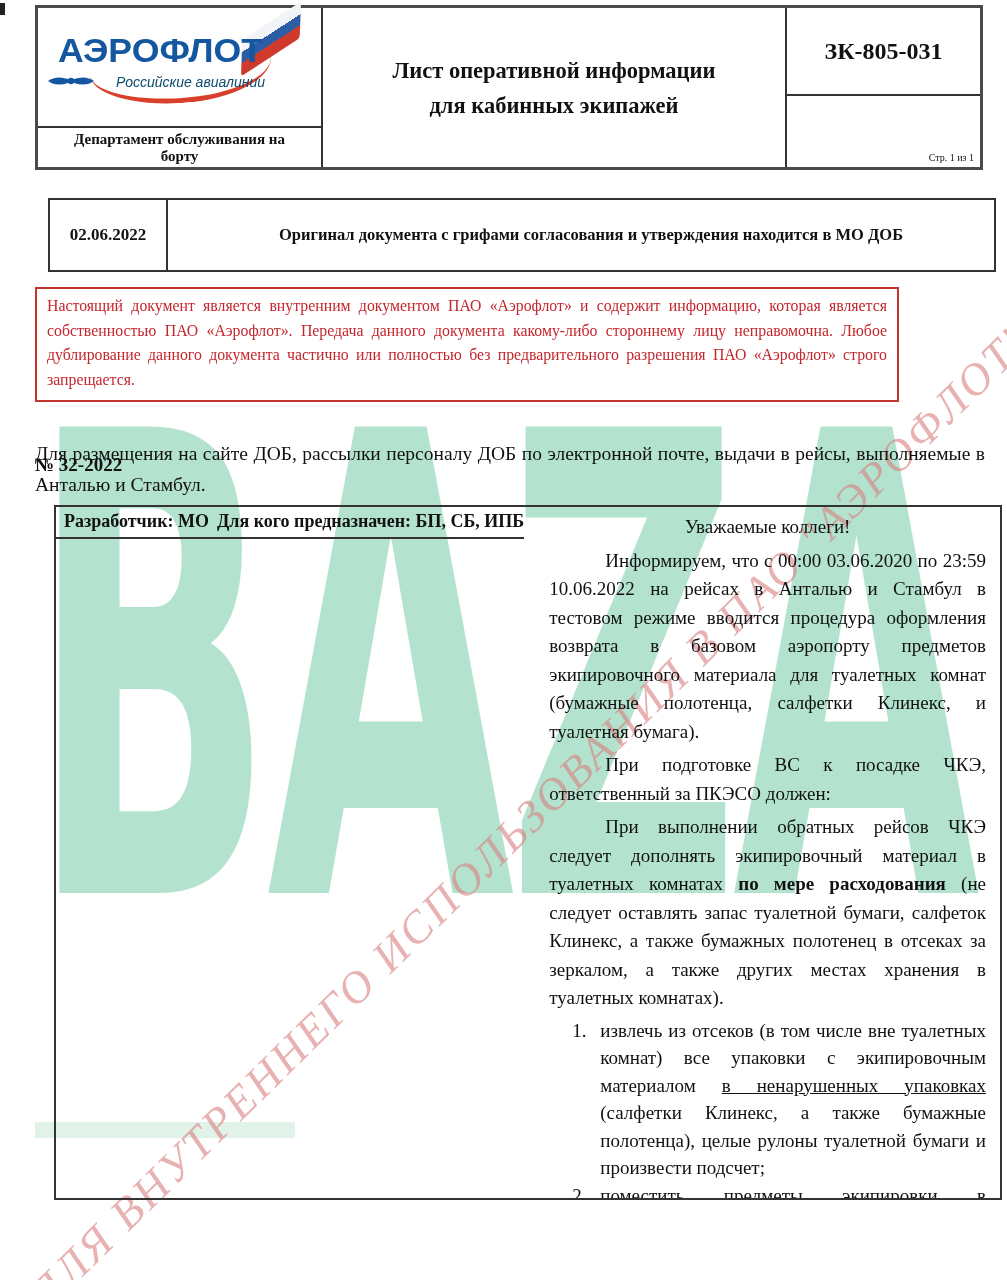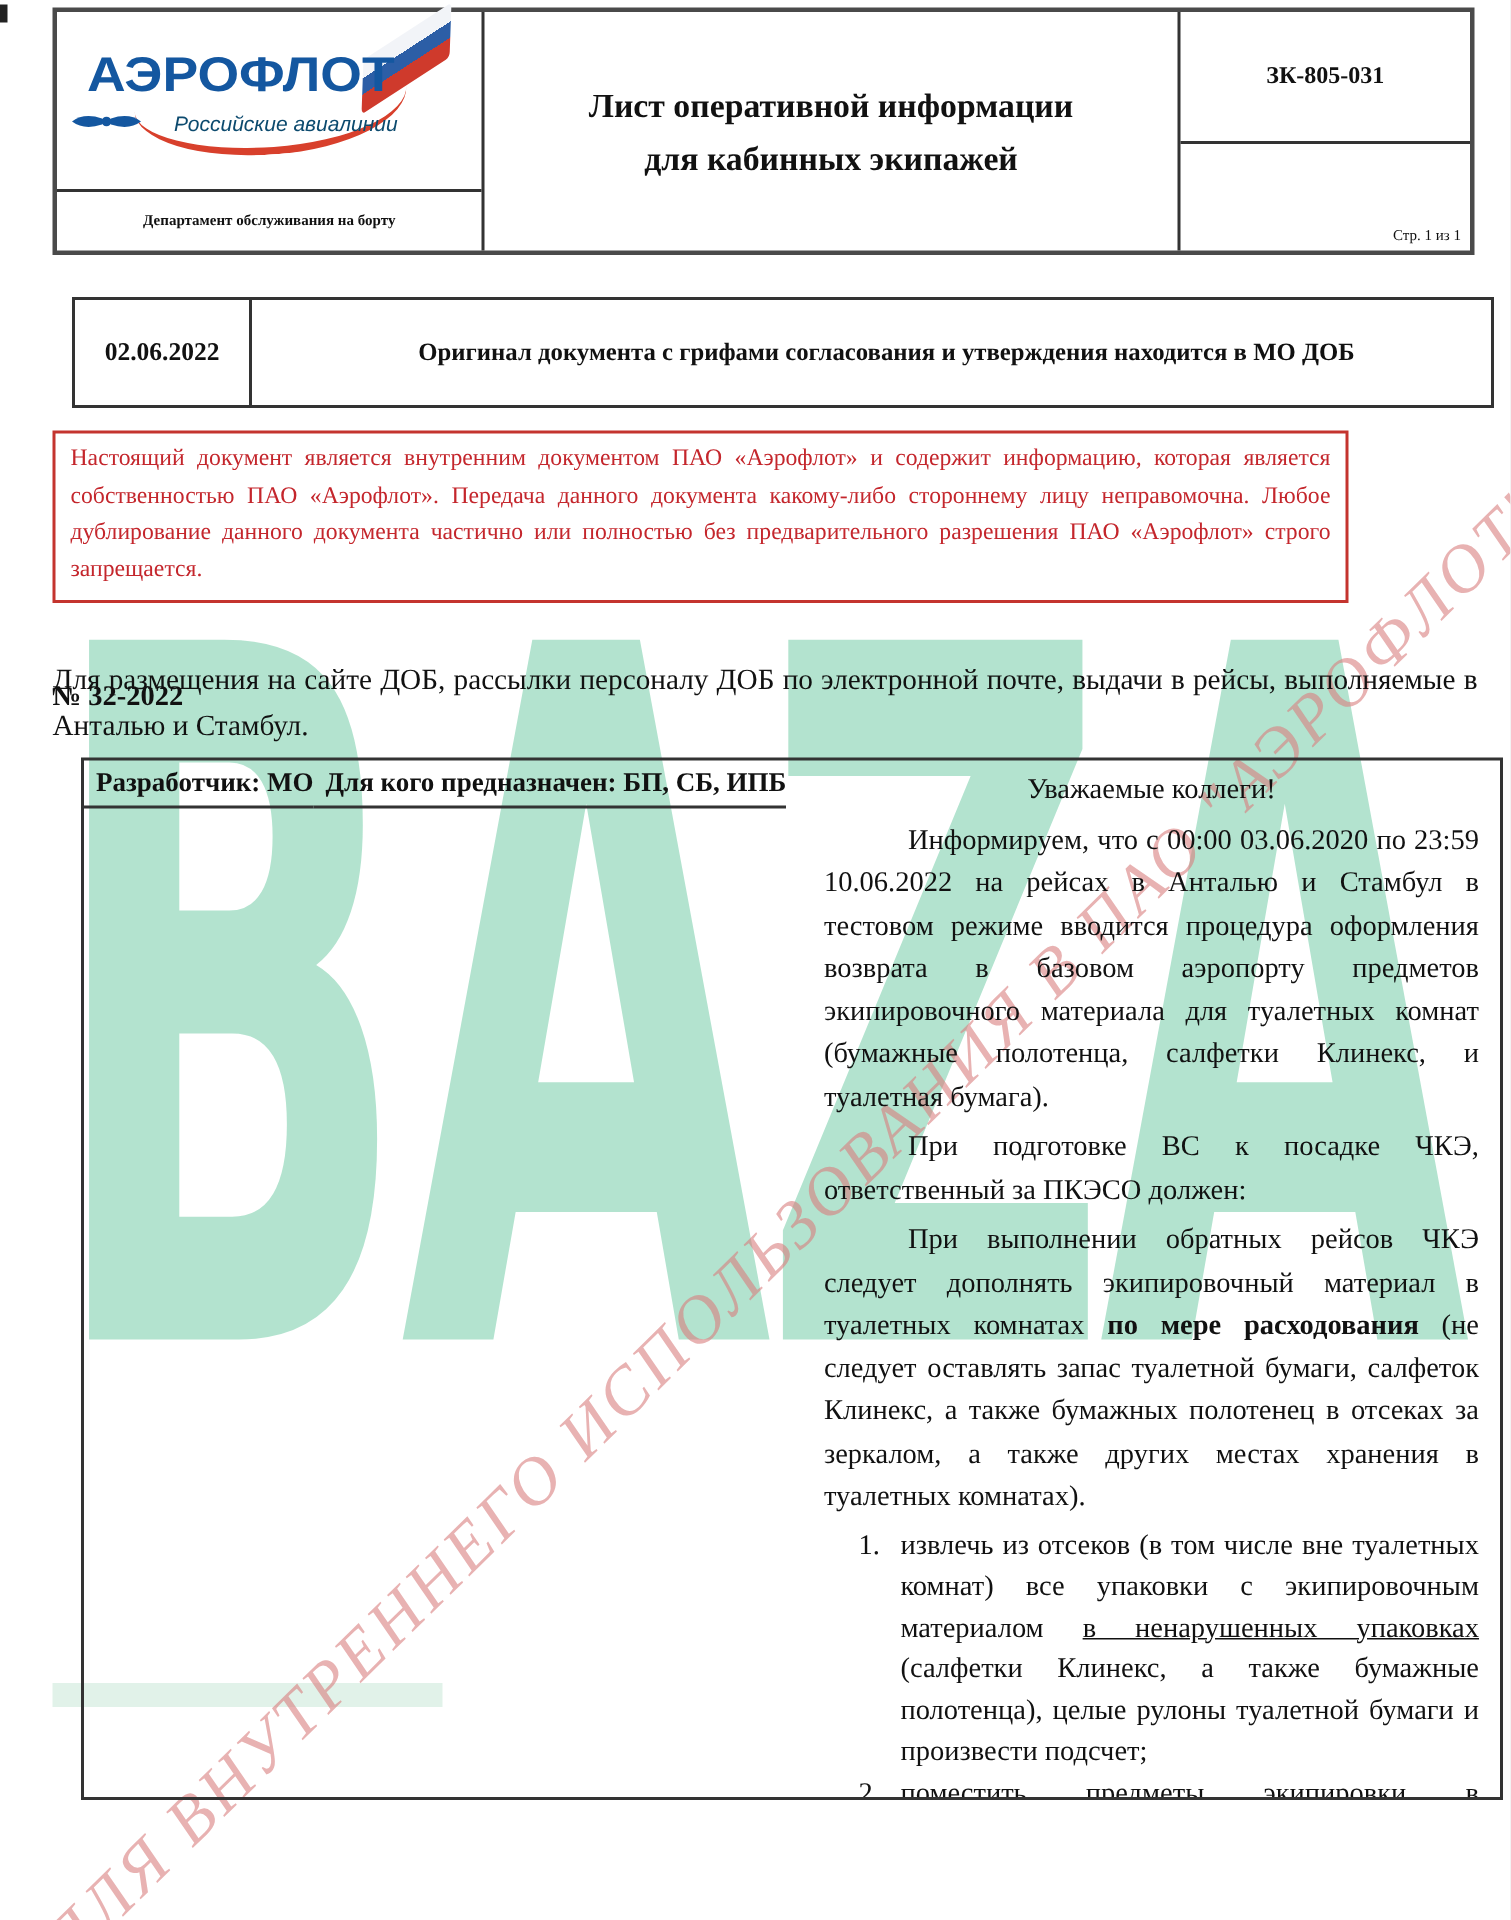--- a/index.html
+++ b/index.html
@@ -25,27 +25,27 @@
     text-align:center; color:#d97f7f; opacity:.6; pointer-events:none;
   }
   .content{position:relative; z-index:1;}
   .tick{position:absolute; left:0; top:3px; width:5px; height:12px; background:#222;}
   
   .hdr{position:absolute; left:35px; top:5px; width:948px; height:165px;
     border:3px solid #4a4a4a; display:flex; background:transparent; box-sizing:border-box;}
   .hdr-left{width:285px; border-right:2px solid #333; display:flex; flex-direction:column; box-sizing:border-box;}
   .logo-cell{height:118px; position:relative; border-bottom:2px solid #333;}
   .dept-cell{flex:1; display:flex; align-items:center; justify-content:center;
-    text-align:center; font-weight:bold; font-size:10px; line-height:17px; padding:2px 26px;}
+    text-align:center; font-weight:bold; font-size:15px; line-height:17px; padding:2px 26px;}
   .hdr-mid{flex:1; border-right:2px solid #333; display:flex; flex-direction:column;
     align-items:center; justify-content:center; font-weight:bold; font-size:22.5px;
     line-height:35px; text-align:center; box-sizing:border-box;}
   .hdr-right{width:193px; display:flex; flex-direction:column; box-sizing:border-box;}
   .code-cell{height:86px; border-bottom:2px solid #333; display:flex;
-    align-items:center; justify-content:center; font-weight:bold; font-size:16px;}
+    align-items:center; justify-content:center; font-weight:bold; font-size:24px;}
   .pagenum-cell{flex:1; display:flex; align-items:flex-end; justify-content:flex-end;
     padding:2px 6px 4px; font-size:10px;}
   
   .logo-brand{position:absolute; left:20px; top:24px; color:#1457a0;
     font-family:"Liberation Sans","DejaVu Sans",sans-serif; font-weight:bold; font-size:35px;
     transform:scale(1.02,.93); transform-origin:left top; white-space:nowrap;}
   .logo-tagline{position:absolute; left:78px; top:66px; color:#0c4a6e;
     font-family:"Liberation Sans","DejaVu Sans",sans-serif; font-style:italic; font-size:14px; white-space:nowrap;}
   .logo-wings{position:absolute; left:8px; top:64px;}
   .logo-swoosh{position:absolute; left:52px; top:42px; width:182px; height:48px;

